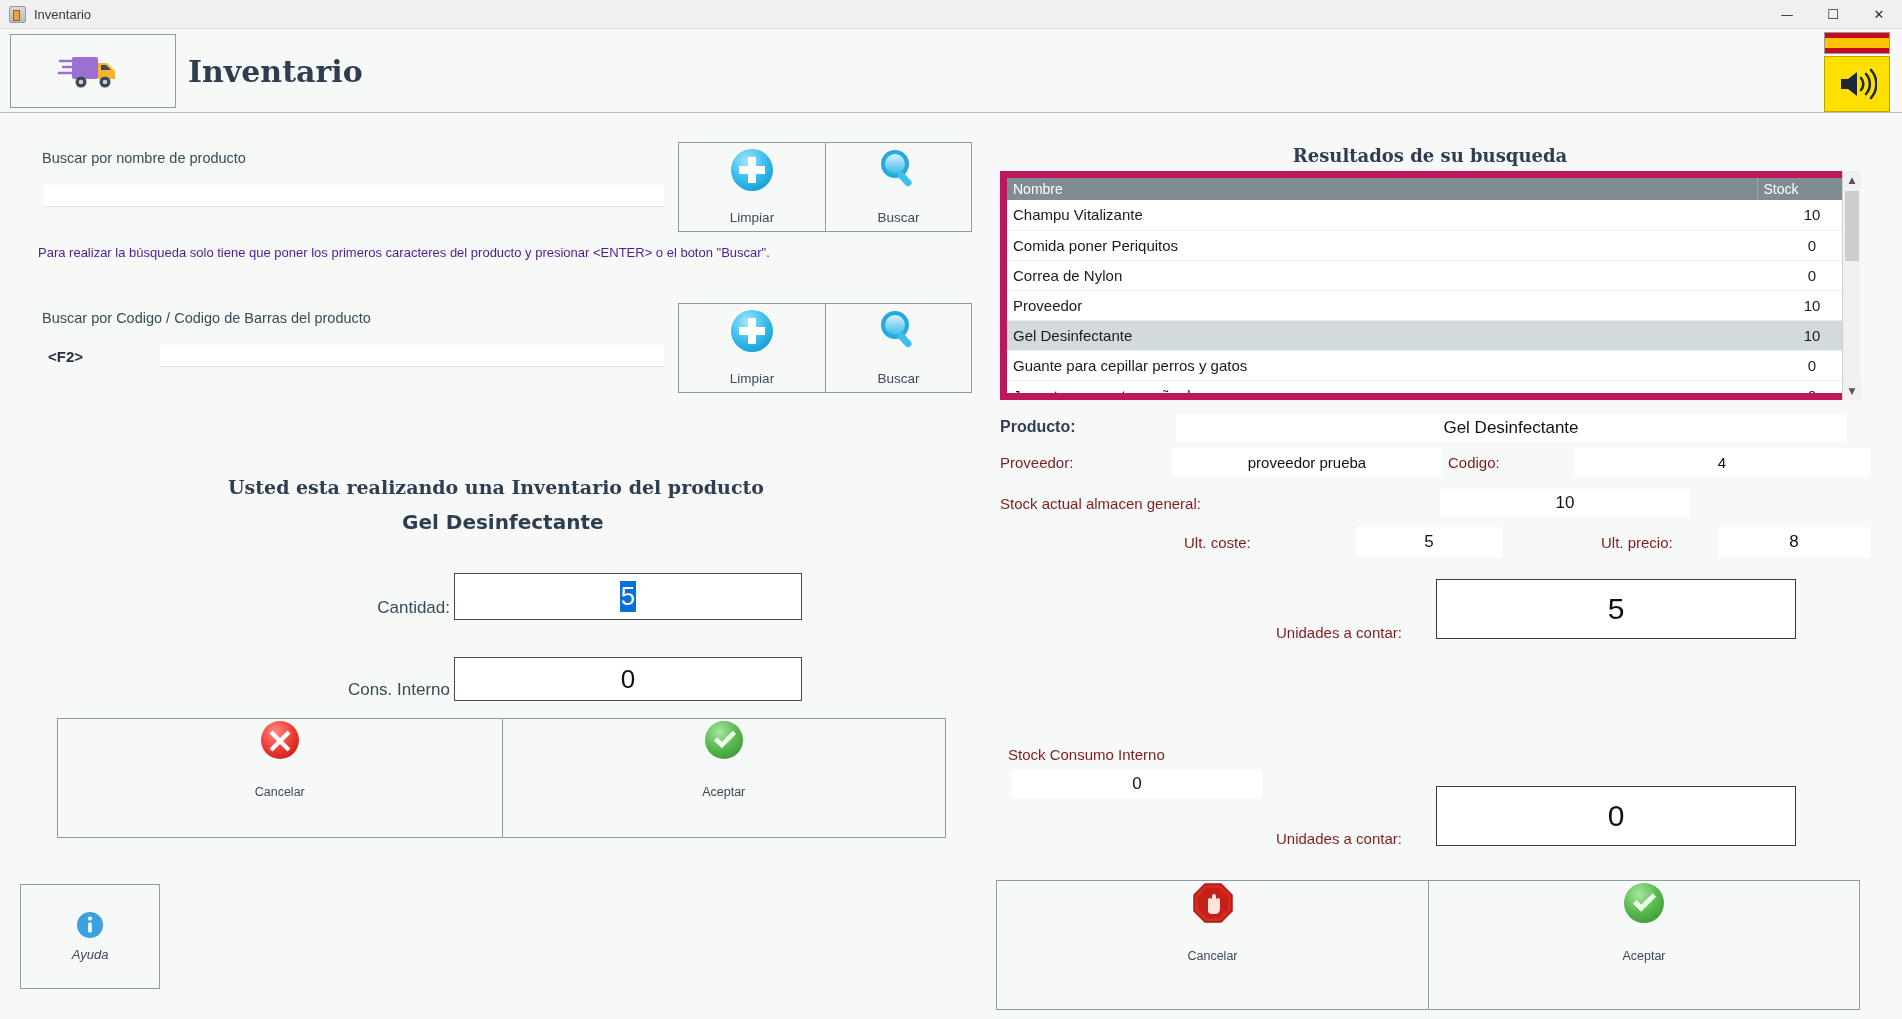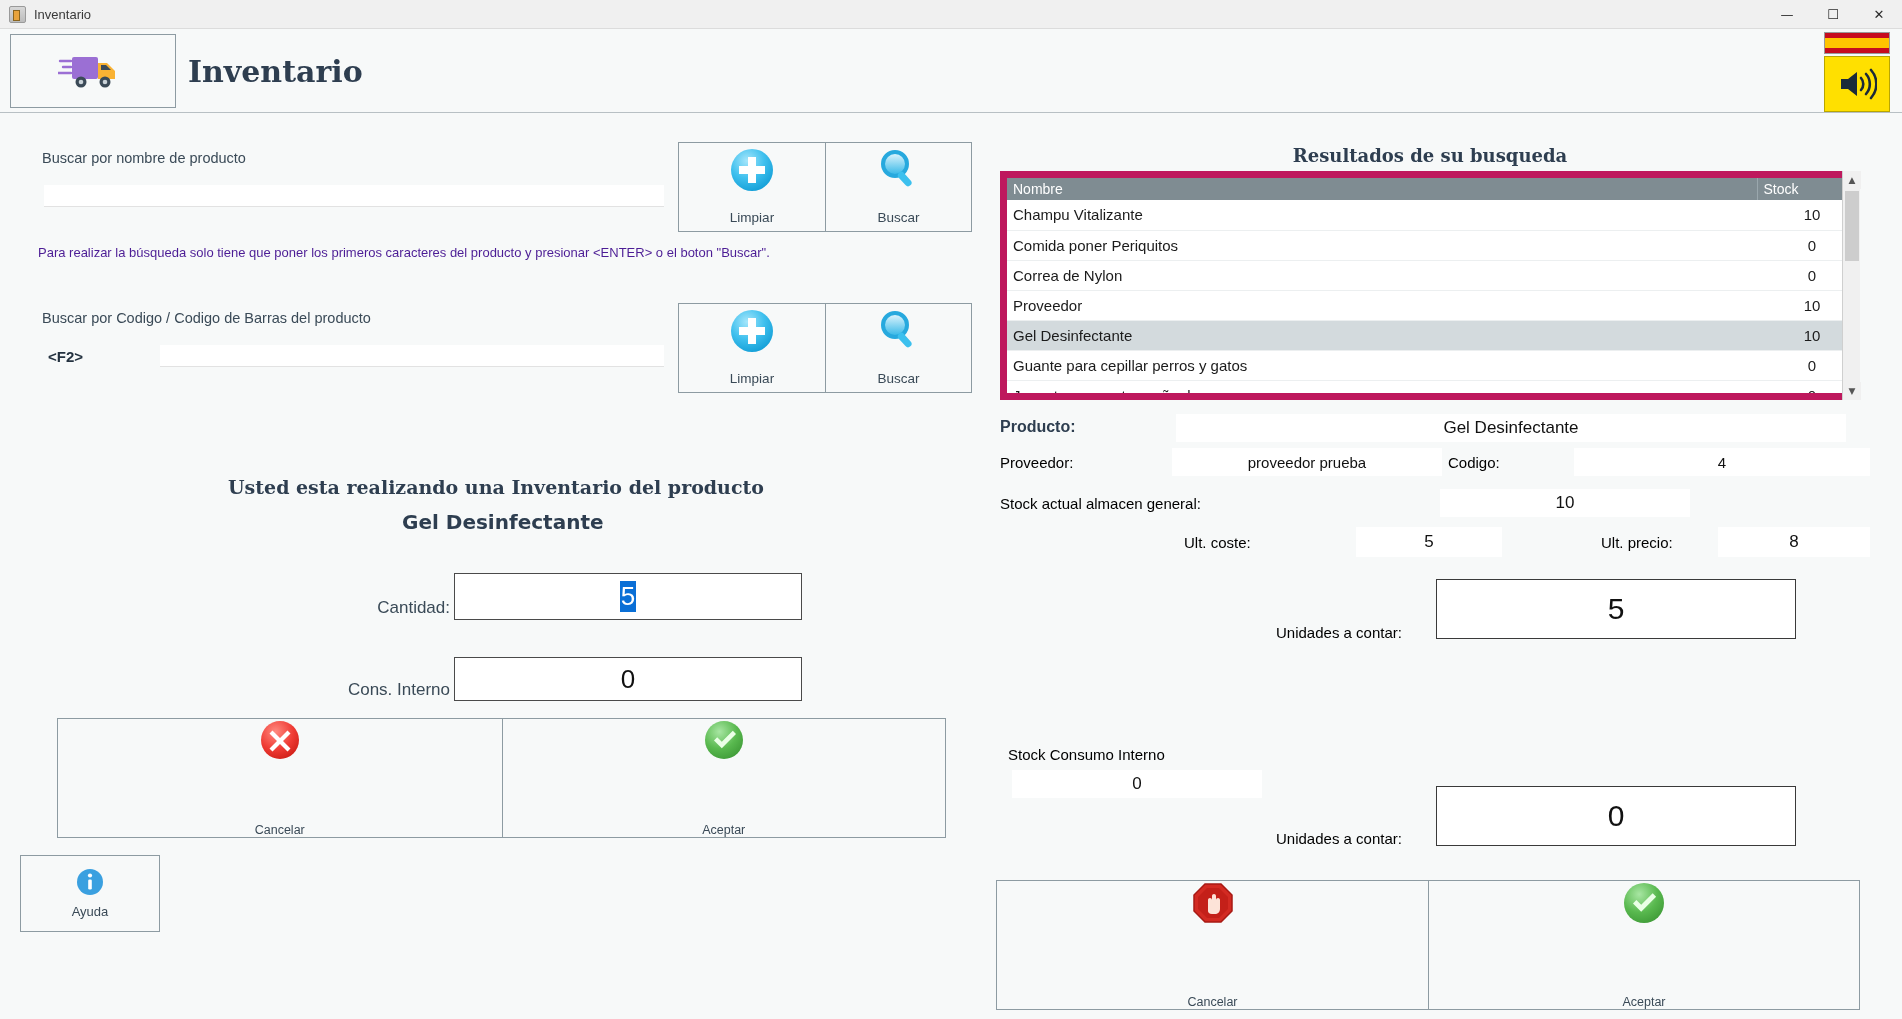--- a/index.html
+++ b/index.html
@@ -93,21 +93,21 @@
   .numfield {
     position: absolute; background: #fff; border: 1px solid #4a4a4a;
     display: flex; align-items: center; justify-content: center;
     font-size: 26px; color: #111; font-family: "Liberation Sans", sans-serif;
   }
   .numfield .sel { background: #0a6fd6; color: #fff; padding: 0 1px; }
   .fieldlabel { position: absolute; font-size: 17px; color: #3a4a57; text-align: right; }
 
   .actionbar { position: absolute; display: flex; border: 1px solid #8d9ba2; background: #f7f9f9; }
   .actionbtn {
-    display: flex; flex-direction: column; align-items: center; justify-content: space-between;
+    display: flex; flex-direction: column; align-items: center; justify-content: flex-start;
     cursor: pointer; background: #f7f9f9;
   }
   .actionbtn + .actionbtn { border-left: 1px solid #8d9ba2; }
   .actionbtn .cap { font-size: 12.5px; color: #3a4a57; margin-top: 24px; }
 
   .help-btn {
     position: absolute; border: 1px solid #8d9ba2; background: #f7f9f9;
     display: flex; flex-direction: column; align-items: center; justify-content: center;
     cursor: pointer;
   }
@@ -138,21 +138,21 @@
     position: absolute; width: 18px; background: #f0f0f0;
     border-left: 1px solid #cfcfcf; cursor: pointer;
   }
   .vscroll .arrow {
     width: 18px; height: 18px; background: #f0f0f0;
     display: flex; align-items: center; justify-content: center;
     font-size: 9px; color: #555; font-family: "DejaVu Sans", sans-serif;
   }
   .vscroll .thumb { position:absolute; left:2px; width:14px; background:#cdcdcd; }
 
-  .det-lbl { position: absolute; font-size: 15px; color: #000000; }
+  .det-lbl { position: absolute; font-size: 15px; color: #7f1d1d; }
   .det-lbl.bold { font-weight: bold; color: #2e3e50; font-size: 16px; }
   .det-val {
     position: absolute; background: #fff; display: flex;
     align-items: center; justify-content: center; font-size: 15px; color: #111;
   }
   .det-val.big { font-size: 17px; }
   .bigbox {
     position: absolute; background: #fff; border: 1px solid #3a3a3a;
     display: flex; align-items: center; justify-content: center;
     font-size: 30px; color: #111;
@@ -304,21 +304,21 @@
               <stop offset="1" stop-color="#3f9b38"></stop>
         </radialGradient>
           </defs>
         <circle cx="21" cy="21" r="19" fill="url(#gg1)"></circle>
         <path d="M11 21.5l3.2-3.3 4.6 4.6 11-11 3.2 3.3-14.2 14.2z" fill="#eaffe6"></path>
       </svg>
       <div class="cap">Aceptar</div>
     </div>
   </div>
 
-  <div class="help-btn" style="left:20px; top:855px; width:140px; height:77px;">
+  <div class="help-btn" style="left:20px; top:884px; width:140px; height:105px;font-style:italic;">
     <svg width="28" height="28" viewBox="0 0 28 28">
       <circle cx="14" cy="14" r="13" fill="#3aa0e0"></circle>
       <circle cx="14" cy="7.5" r="2.1" fill="#fff"></circle>
       <rect x="12.2" y="11.5" width="3.6" height="10" rx="1.3" fill="#fff"></rect>
     </svg>
     <div class="cap">Ayuda</div>
   </div>
 
   <div class="results-title" style="left:1000px; top:145px; width:860px;">Resultados de su busqueda</div>
 

